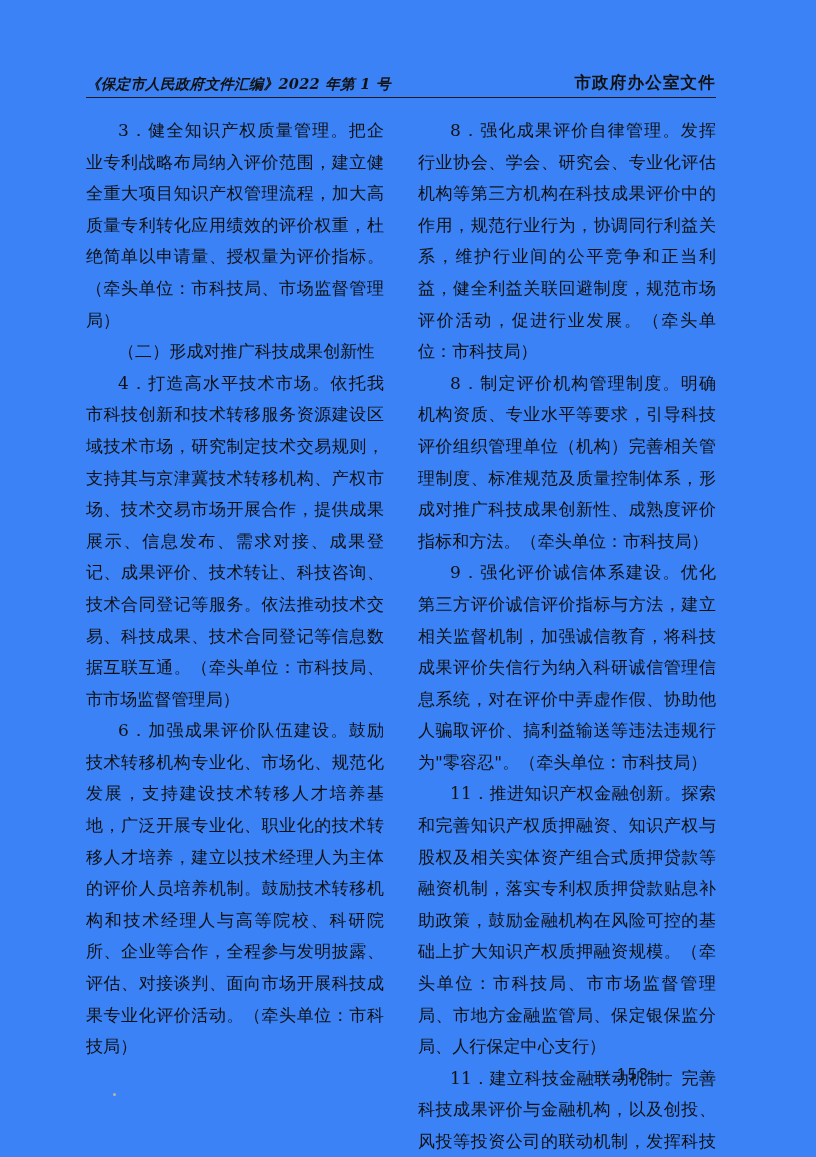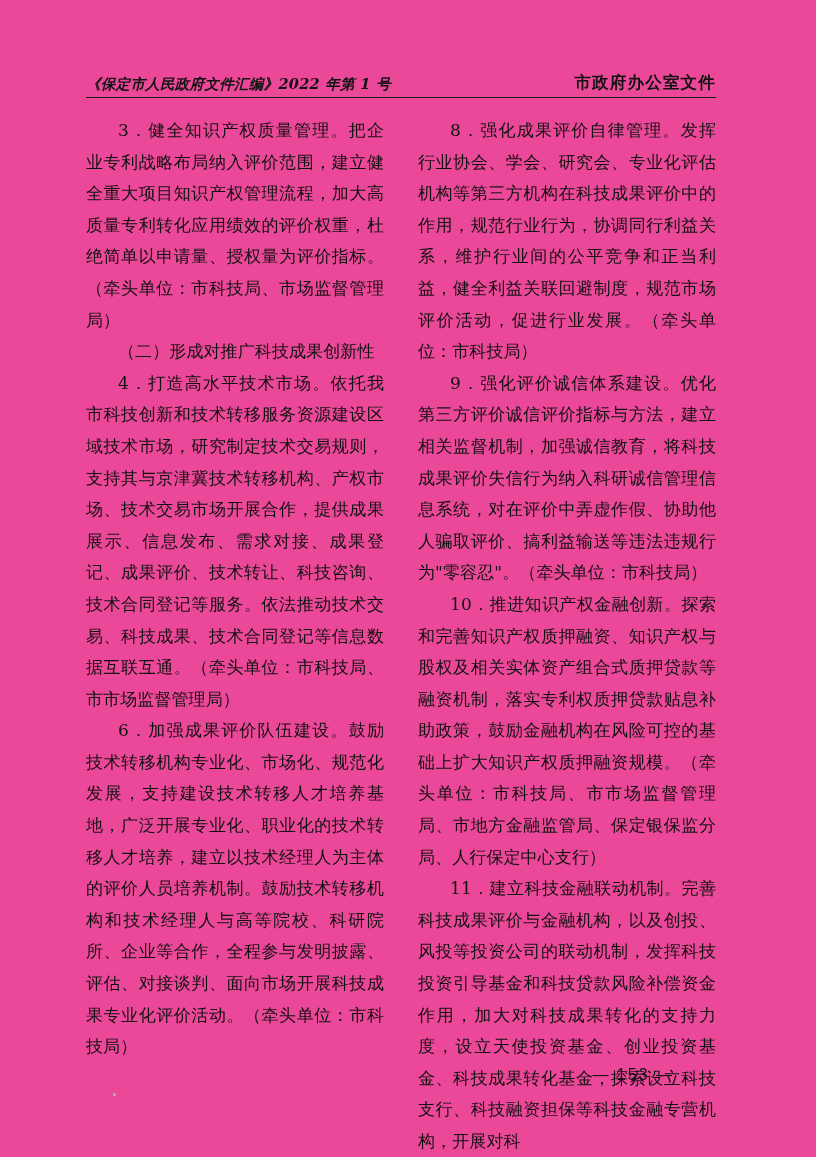--- a/index.html
+++ b/index.html
@@ -7,21 +7,21 @@
     padding: 0;
     background: #ffffff;
   }
   body {
     font-family: "DejaVu Sans", sans-serif;
   }
   .page {
     position: relative;
     width: 816px;
     height: 1157px;
-    background: #ec4899;
+    background: #3b82f6;
     overflow: hidden;
   }
   .page-inner {
     position: absolute;
     left: 86px;
     top: 64px;
     width: 630px;
     height: 1020px;
   }
   
@@ -107,22 +107,23 @@
 
       <div class="col">
         <p class="para indent">3．健全知识产权质量管理。把企业专利战略布局纳入评价范围，建立健全重大项目知识产权管理流程，加大高质量专利转化应用绩效的评价权重，杜绝简单以申请量、授权量为评价指标。（牵头单位：市科技局、市场监督管理局）</p>
         <p class="para indent">（二）形成对推广科技成果创新性</p>
         <p class="para indent">4．打造高水平技术市场。依托我市科技创新和技术转移服务资源建设区域技术市场，研究制定技术交易规则，支持其与京津冀技术转移机构、产权市场、技术交易市场开展合作，提供成果展示、信息发布、需求对接、成果登记、成果评价、技术转让、科技咨询、技术合同登记等服务。依法推动技术交易、科技成果、技术合同登记等信息数据互联互通。（牵头单位：市科技局、市市场监督管理局）</p>
         <p class="para indent">6．加强成果评价队伍建设。鼓励技术转移机构专业化、市场化、规范化发展，支持建设技术转移人才培养基地，广泛开展专业化、职业化的技术转移人才培养，建立以技术经理人为主体的评价人员培养机制。鼓励技术转移机构和技术经理人与高等院校、科研院所、企业等合作，全程参与发明披露、评估、对接谈判、面向市场开展科技成果专业化评价活动。（牵头单位：市科技局）</p>
       </div>
 
       <div class="col">
         <p class="para indent">8．强化成果评价自律管理。发挥行业协会、学会、研究会、专业化评估机构等第三方机构在科技成果评价中的作用，规范行业行为，协调同行利益关系，维护行业间的公平竞争和正当利益，健全利益关联回避制度，规范市场评价活动，促进行业发展。（牵头单位：市科技局）</p>
+        <p class="para indent">8．制定评价机构管理制度。明确机构资质、专业水平等要求，引导科技评价组织管理单位（机构）完善相关管理制度、标准规范及质量控制体系，形成对推广科技成果创新性、成熟度评价指标和方法。（牵头单位：市科技局）</p>
         <p class="para indent">9．强化评价诚信体系建设。优化第三方评价诚信评价指标与方法，建立相关监督机制，加强诚信教育，将科技成果评价失信行为纳入科研诚信管理信息系统，对在评价中弄虚作假、协助他人骗取评价、搞利益输送等违法违规行为"零容忍"。（牵头单位：市科技局）</p>
-        <p class="para indent">10．推进知识产权金融创新。探索和完善知识产权质押融资、知识产权与股权及相关实体资产组合式质押贷款等融资机制，落实专利权质押贷款贴息补助政策，鼓励金融机构在风险可控的基础上扩大知识产权质押融资规模。（牵头单位：市科技局、市市场监督管理局、市地方金融监管局、保定银保监分局、人行保定中心支行）</p>
+        <p class="para indent">11．推进知识产权金融创新。探索和完善知识产权质押融资、知识产权与股权及相关实体资产组合式质押贷款等融资机制，落实专利权质押贷款贴息补助政策，鼓励金融机构在风险可控的基础上扩大知识产权质押融资规模。（牵头单位：市科技局、市市场监督管理局、市地方金融监管局、保定银保监分局、人行保定中心支行）</p>
         <p class="para indent">11．建立科技金融联动机制。完善科技成果评价与金融机构，以及创投、风投等投资公司的联动机制，发挥科技投资引导基金和科技贷款风险补偿资金作用，加大对科技成果转化的支持力度，设立天使投资基金、创业投资基金、科技成果转化基金，探索设立科技支行、科技融资担保等科技金融专营机构，开展对科</p>
       </div>
 
     </div>
 
     <div class="folio">— 153 —</div>
   </div>
 
   <div class="speck" style="left:113px; top:1093px;"></div>
 </div>

